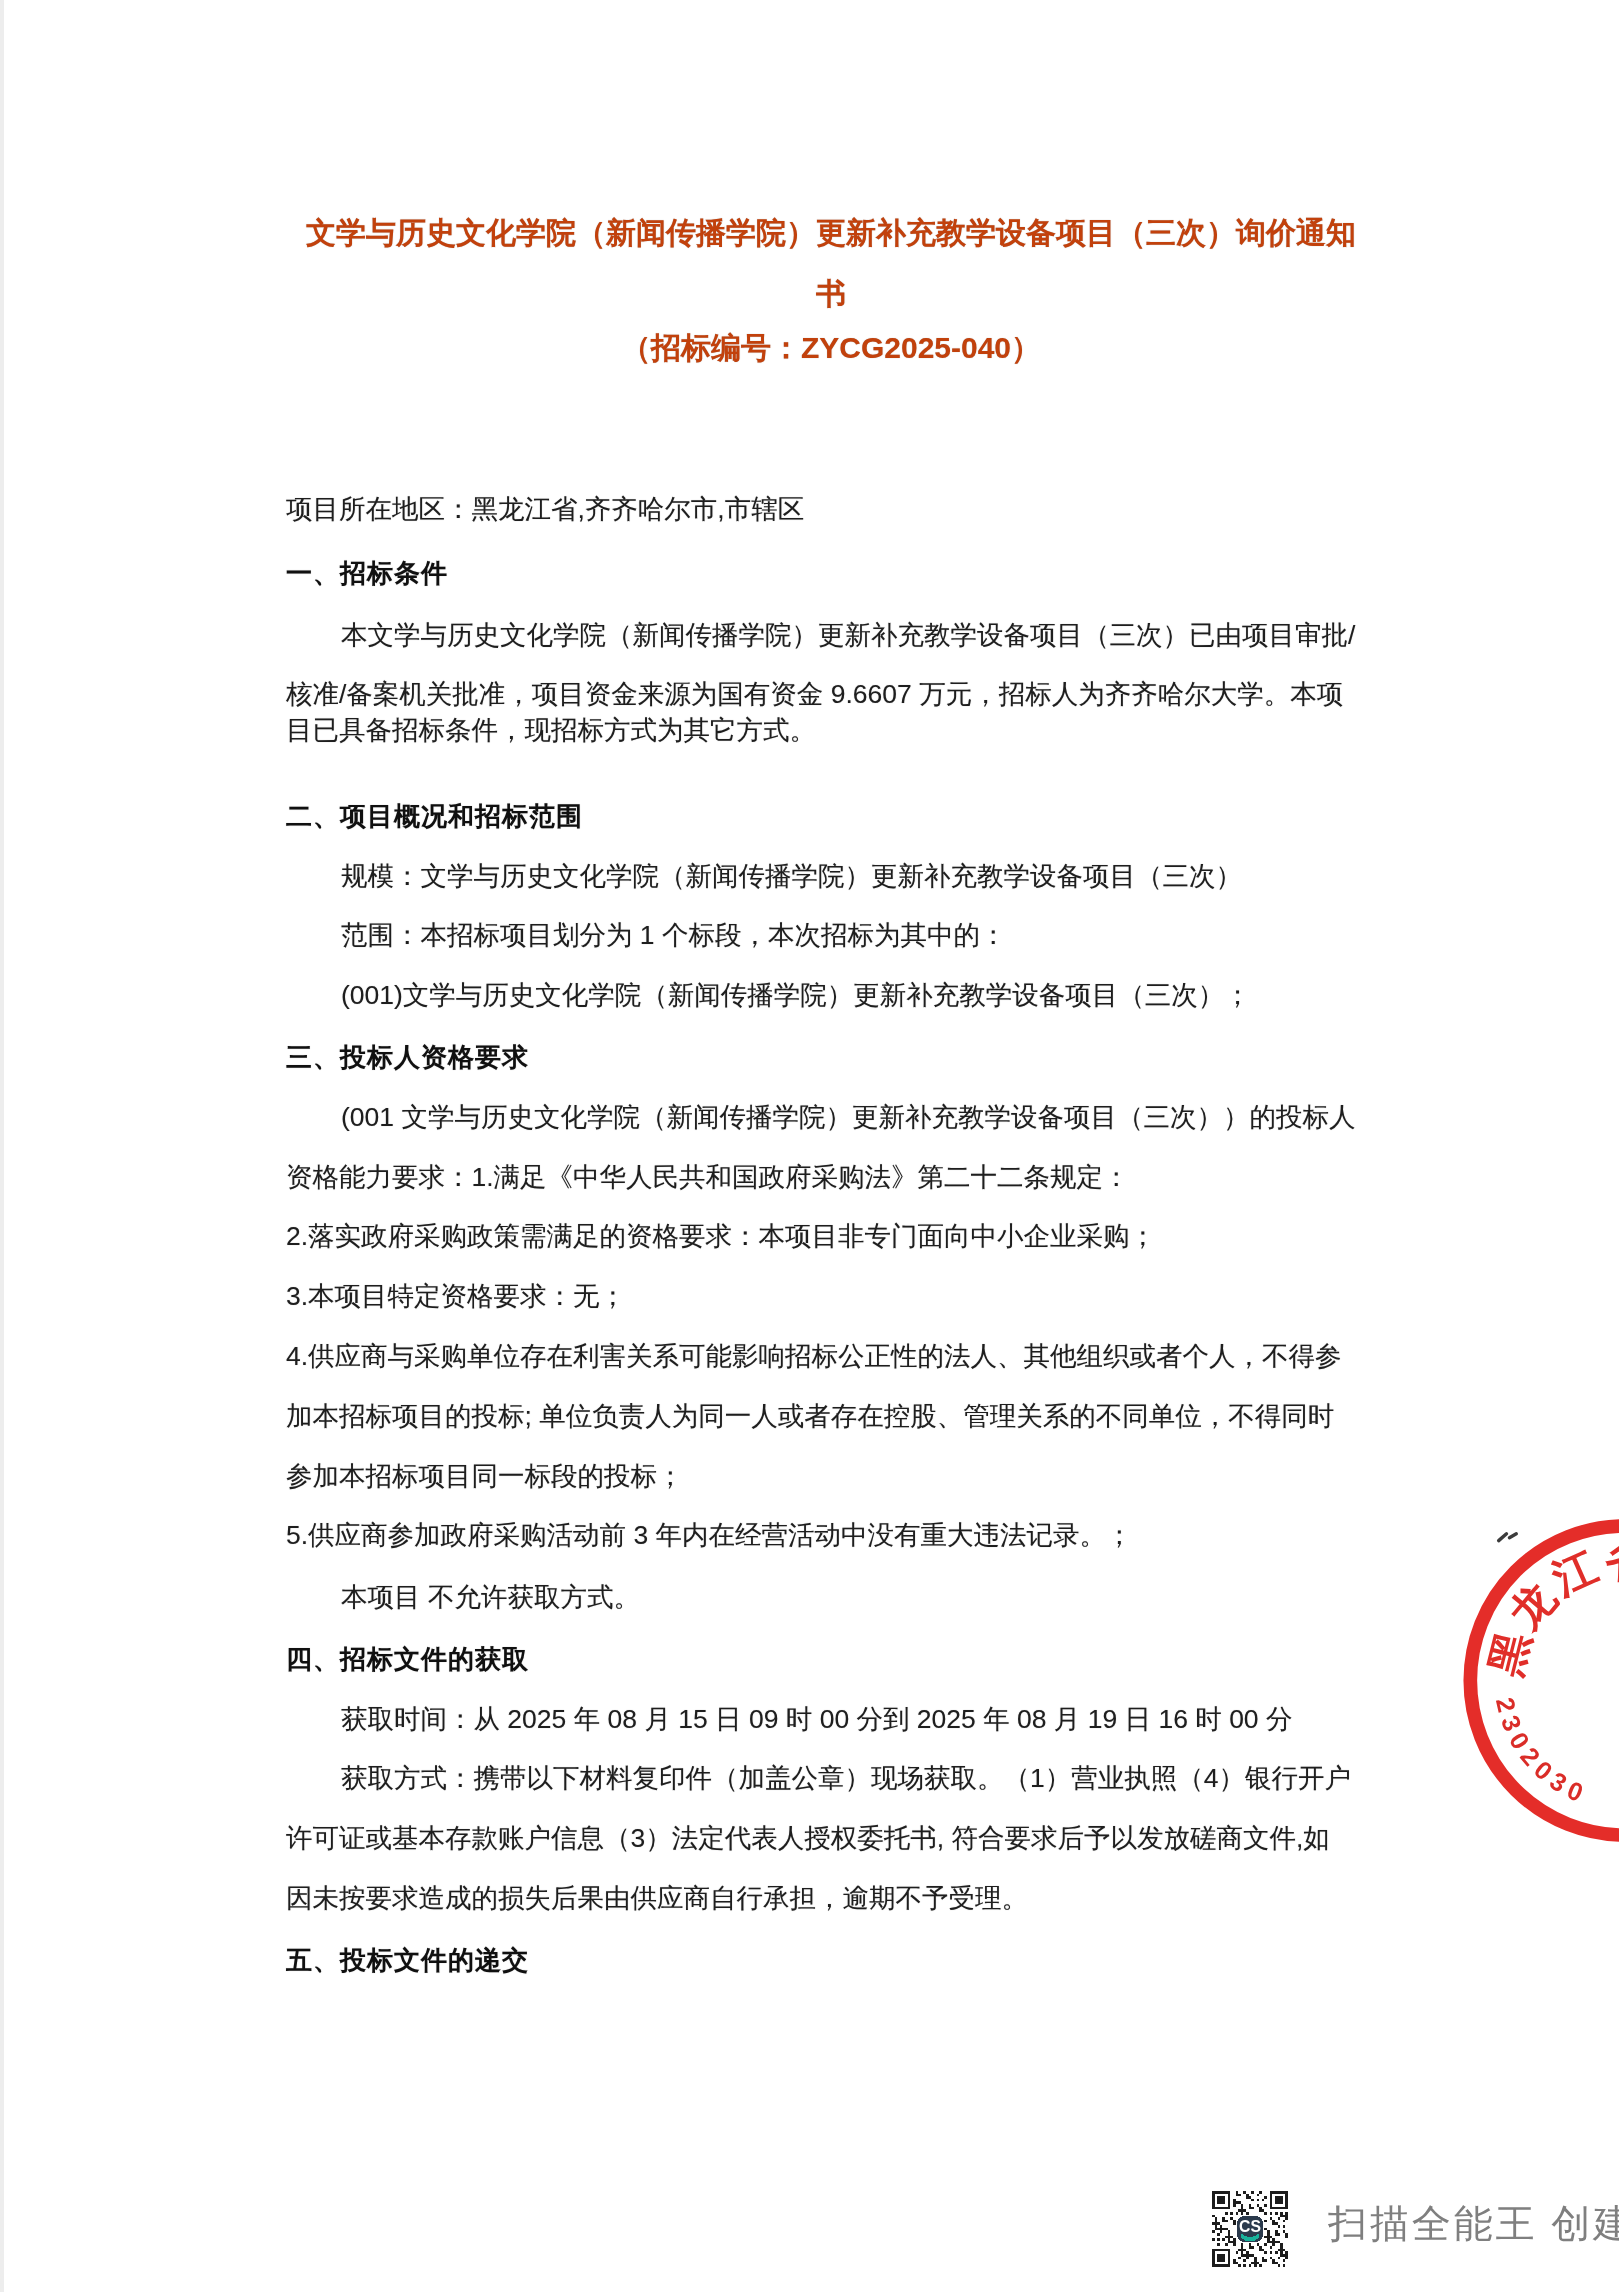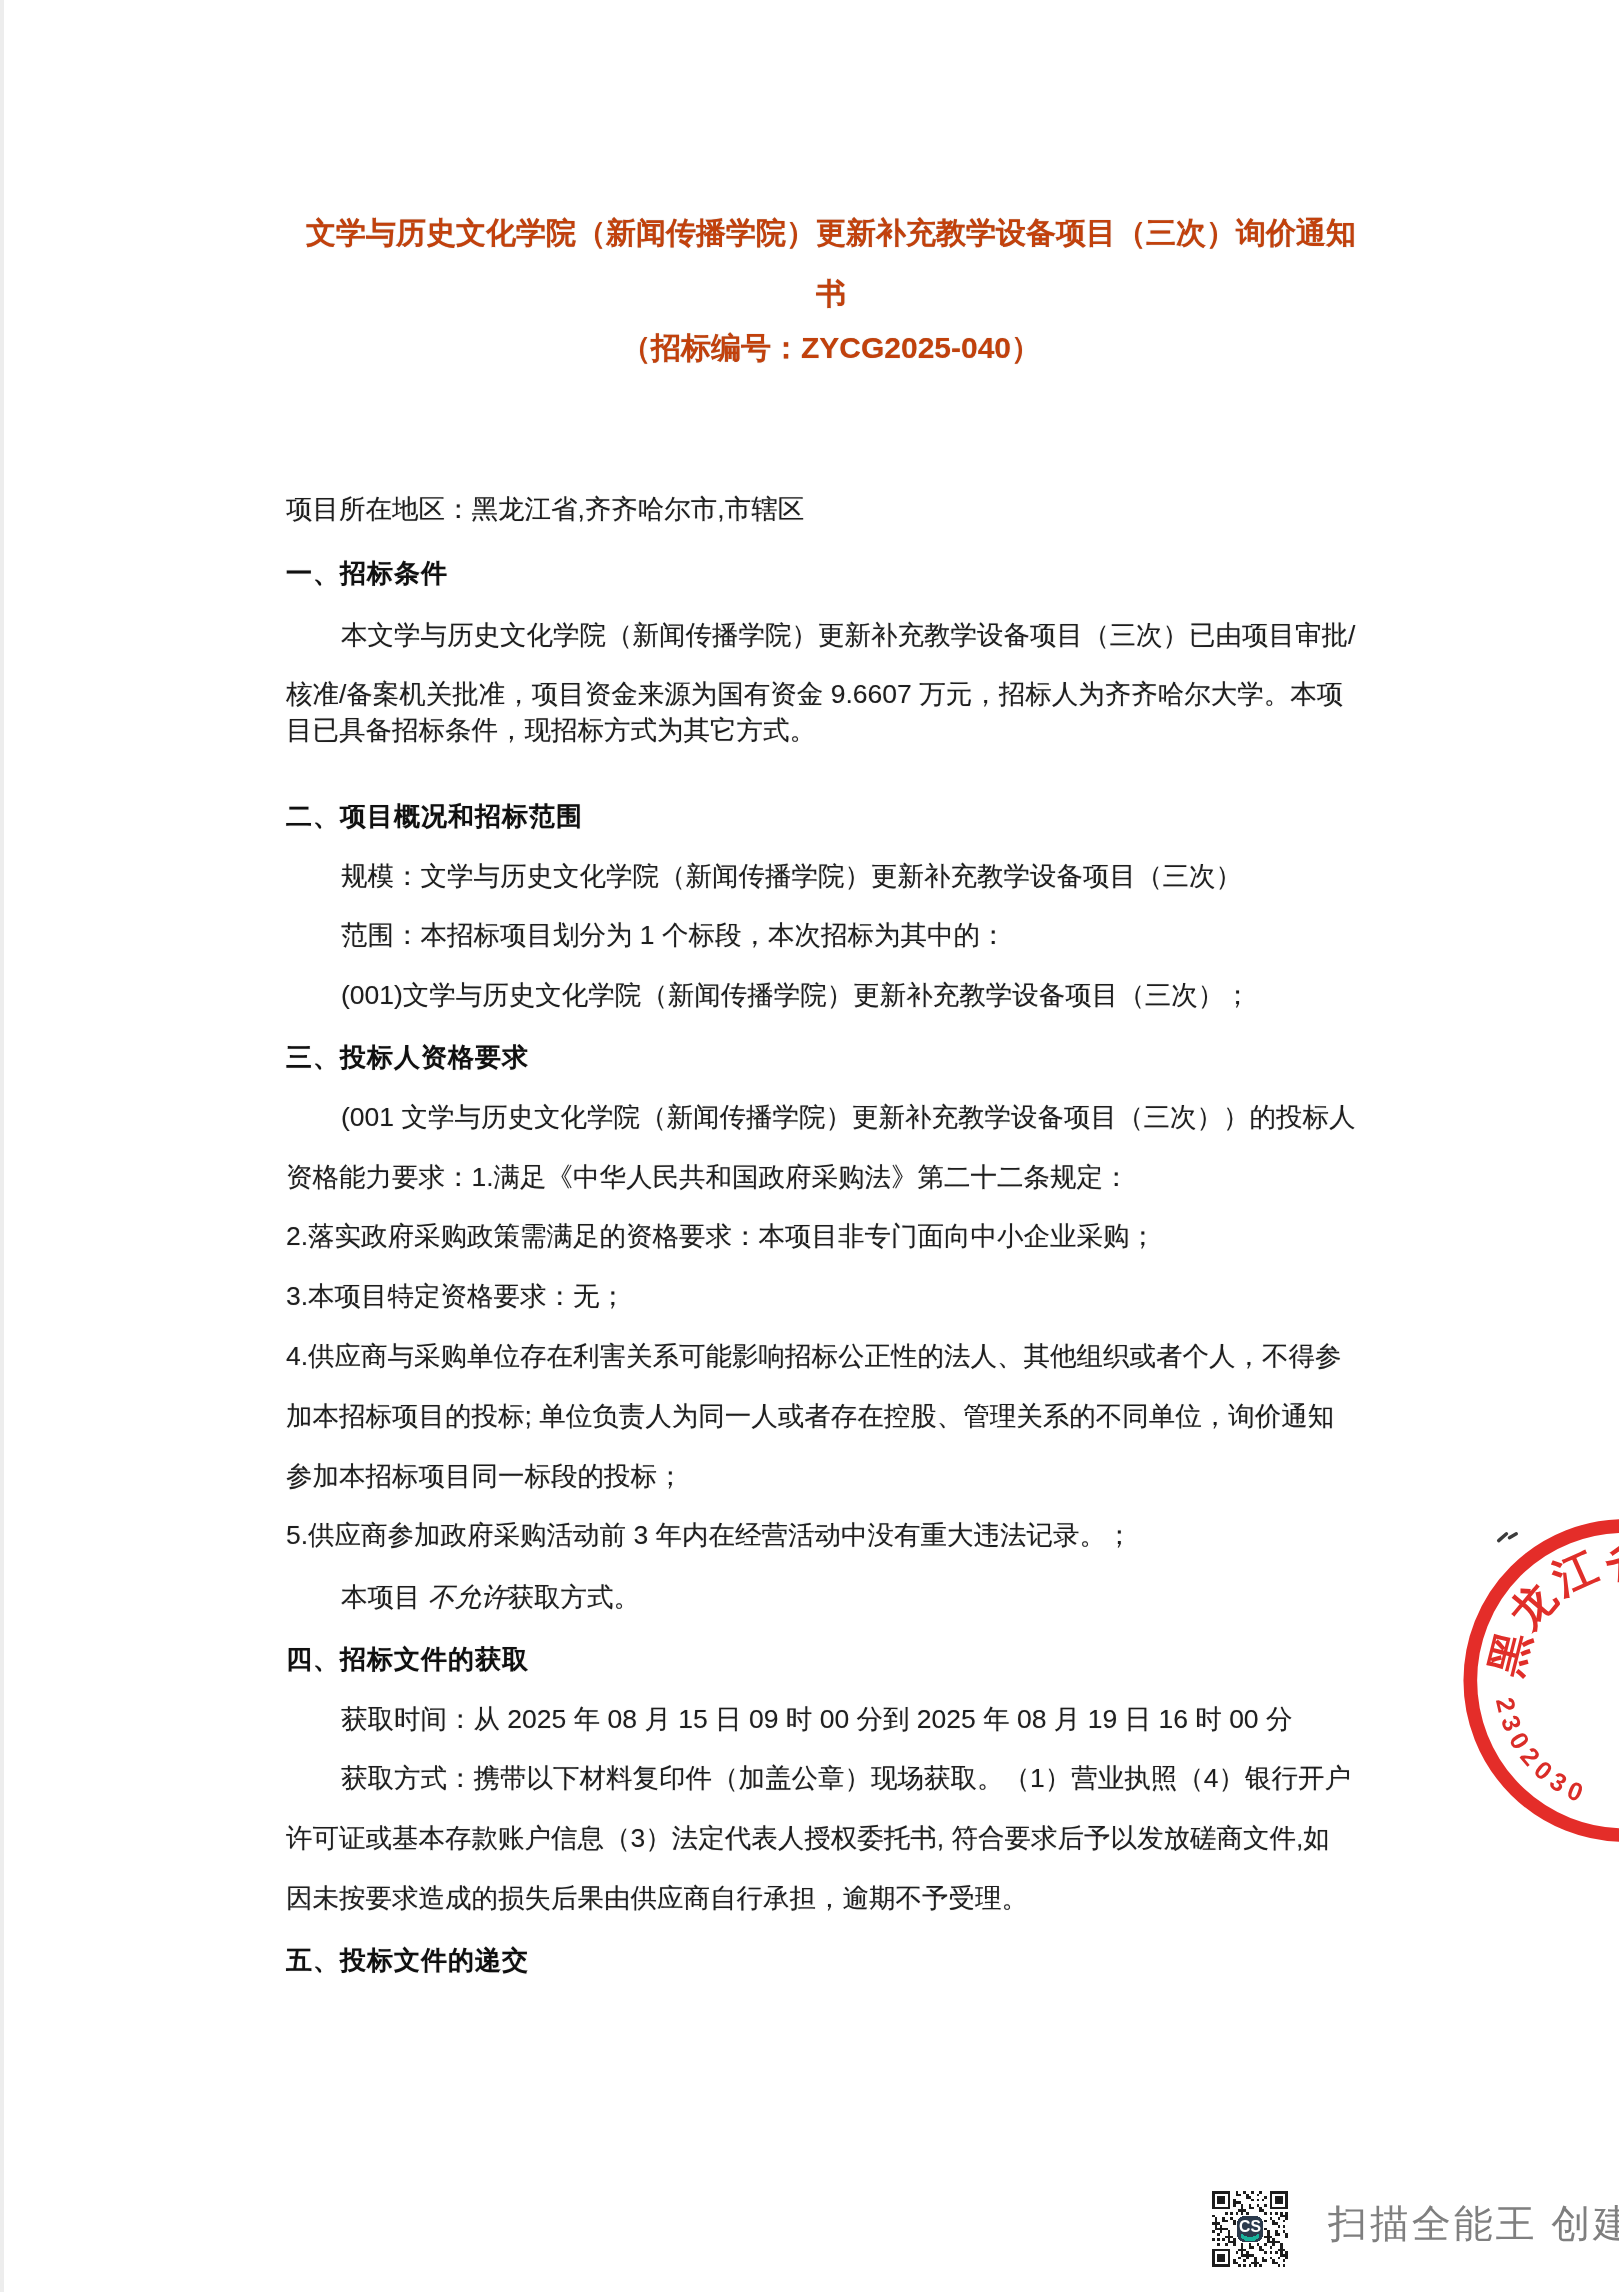--- a/index.html
+++ b/index.html
@@ -18,21 +18,21 @@
     position:absolute;
     left:286px;width:1090px;
     font-size:26.5px;line-height:41px;
     color:#1e1e1e;
     white-space:nowrap;
     text-shadow:0 0 1px rgba(40,40,40,0.35);
   }
   .line.center{text-align:center;white-space:normal;}
   .line.title{font-size:30px;font-weight:700;color:#c2410c;}
   .line.heading{font-size:26px;font-weight:700;color:#101010;letter-spacing:1px;}
-  .line .italic{font-style:italic;}
+  .line .italic{}
   #stamp{position:absolute;left:1439px;top:1505px;width:180px;height:355px;}
   #qr{position:absolute;left:1212px;top:2191px;width:76px;height:76px;}
   #credit{
     position:absolute;left:1328px;top:2202px;
     font-size:39px;line-height:43px;color:#7f7f7f;
     letter-spacing:2.9px;white-space:nowrap;
   }
 </style>
 </head>
 <body>
@@ -53,21 +53,21 @@
       <div class="line heading" style="top: 796px;">二、项目概况和招标范围</div>
       <div class="line" style="top: 856px; padding-left: 55px;">规模：文学与历史文化学院（新闻传播学院）更新补充教学设备项目（三次）</div>
       <div class="line" style="top: 915px; padding-left: 55px;">范围：本招标项目划分为 1 个标段，本次招标为其中的：</div>
       <div class="line" style="top: 975px; padding-left: 55px;">(001)文学与历史文化学院（新闻传播学院）更新补充教学设备项目（三次）；</div>
       <div class="line heading" style="top: 1037px;">三、投标人资格要求</div>
       <div class="line" style="top: 1097px; padding-left: 55px;">(001 文学与历史文化学院（新闻传播学院）更新补充教学设备项目（三次））的投标人</div>
       <div class="line" style="top: 1157px;">资格能力要求：1.满足《中华人民共和国政府采购法》第二十二条规定：</div>
       <div class="line" style="top: 1216px;">2.落实政府采购政策需满足的资格要求：本项目非专门面向中小企业采购；</div>
       <div class="line" style="top: 1276px;">3.本项目特定资格要求：无；</div>
       <div class="line" style="top: 1336px;">4.供应商与采购单位存在利害关系可能影响招标公正性的法人、其他组织或者个人，不得参</div>
-      <div class="line" style="top: 1396px;">加本招标项目的投标; 单位负责人为同一人或者存在控股、管理关系的不同单位，询价通知</div>
+      <div class="line" style="top: 1396px;">加本招标项目的投标; 单位负责人为同一人或者存在控股、管理关系的不同单位，不得同时</div>
       <div class="line" style="top: 1456px;">参加本招标项目同一标段的投标；</div>
       <div class="line" style="top: 1515px;">5.供应商参加政府采购活动前 3 年内在经营活动中没有重大违法记录。；</div>
       <div class="line" style="top: 1577px; padding-left: 55px;"><span>本项目 </span><span class="italic">不允许</span><span>获取方式。</span></div>
       <div class="line heading" style="top: 1639px;">四、招标文件的获取</div>
       <div class="line" style="top: 1699px; padding-left: 55px;">获取时间：从 2025 年 08 月 15 日 09 时 00 分到 2025 年 08 月 19 日 16 时 00 分</div>
       <div class="line" style="top: 1758px; padding-left: 55px;">获取方式：携带以下材料复印件（加盖公章）现场获取。（1）营业执照（4）银行开户</div>
       <div class="line" style="top: 1818px;">许可证或基本存款账户信息（3）法定代表人授权委托书, 符合要求后予以发放磋商文件,如</div>
       <div class="line" style="top: 1878px;">因未按要求造成的损失后果由供应商自行承担，逾期不予受理。</div>
       <div class="line heading" style="top: 1940px;">五、投标文件的递交</div>
     </div>

